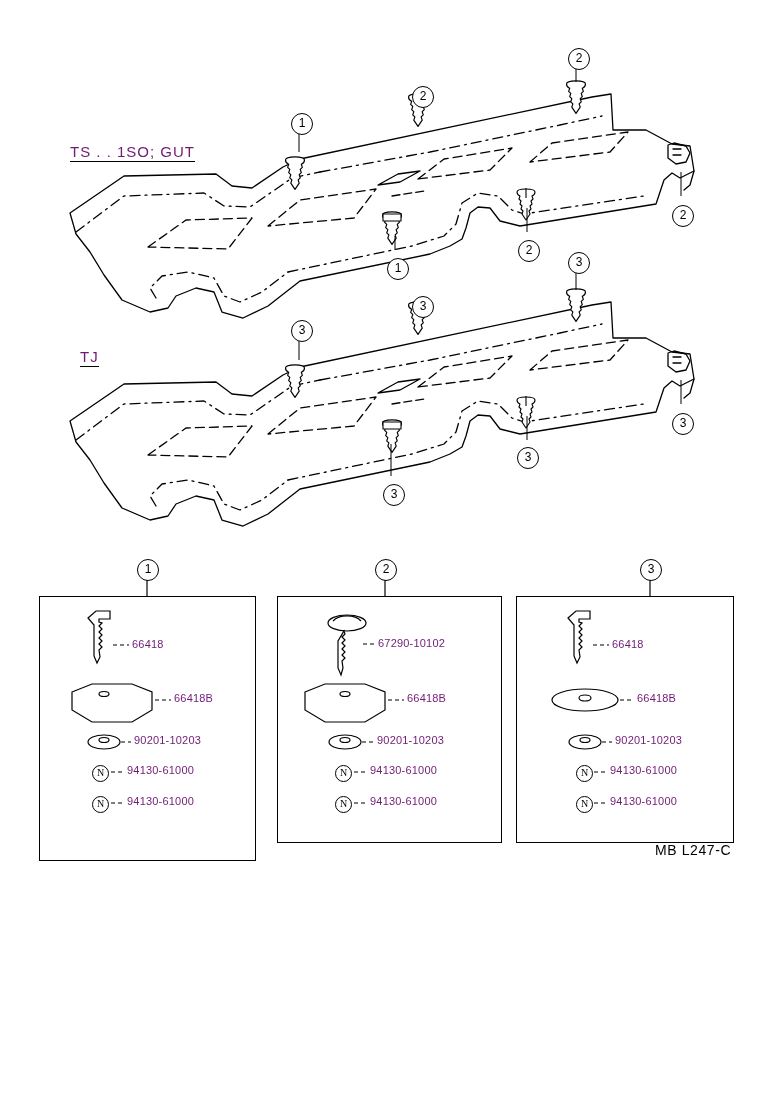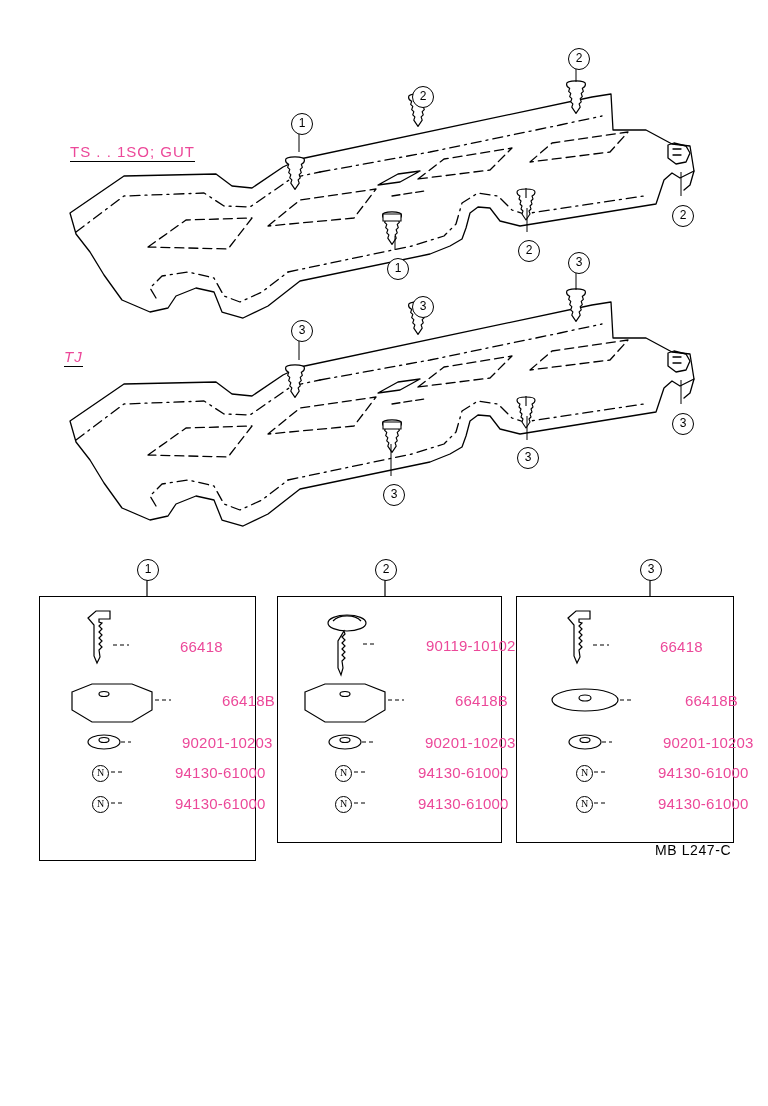--- a/index.html
+++ b/index.html
@@ -27,30 +27,29 @@
     width: 768px;
     height: 1106px;
     pointer-events: none;
   }
   .txt {
     position: absolute;
     font-family: "Liberation Sans", sans-serif;
     font-size: 13px;
     letter-spacing: 0.3px;
     white-space: nowrap;
-    color: #ec4899;
+    color: #701a75;
   }
   .label-var {
     font-size: 15px;
     letter-spacing: 1px;
   }
   .partno {
-    font-size: 15px;
+    font-size: 11px;
     letter-spacing: 0.2px;
-    margin-left: 48px;
   }
   .callout-num {
     position: absolute;
     width: 20px;
     height: 20px;
     border: 1.4px solid #000;
     border-radius: 50%;
     font-size: 12px;
     line-height: 18px;
     text-align: center;
@@ -331,21 +330,21 @@
 
       <ellipse cx="585" cy="742" rx="16" ry="7" fill="#fff"></ellipse>
       <ellipse cx="585" cy="740" rx="5" ry="2.5" fill="#fff"></ellipse>
       <path d="M602,742 L612,742" stroke-dasharray="4,3"></path>
       <path d="M594,772 L606,772" stroke-dasharray="4,3"></path>
       <path d="M594,803 L606,803" stroke-dasharray="4,3"></path>
     </g>
   </svg>
 
   <div class="txt label-var underline-lbl" style="left:70px; top:143px;">TS . . 1SO; GUT</div>
-  <div class="txt label-var underline-lbl" style="left:64px; top:348px;font-style:italic;">TJ</div>
+  <div class="txt label-var underline-lbl" style="left:80px; top:348px;">TJ</div>
 
   <div class="callout-num" style="left:291px; top:113px;">1</div>
   <div class="callout-num" style="left:412px; top:86px;">2</div>
   <div class="callout-num" style="left:568px; top:48px;">2</div>
   <div class="callout-num" style="left:387px; top:258px;">1</div>
   <div class="callout-num" style="left:518px; top:240px;">2</div>
   <div class="callout-num" style="left:672px; top:205px;">2</div>
 
   <div class="callout-num" style="left:291px; top:320px;">3</div>
   <div class="callout-num" style="left:412px; top:296px;">3</div>
@@ -359,21 +358,21 @@
   <div class="txt partno" style="left:132px; top:638px;">66418</div>
   <div class="txt partno" style="left:174px; top:692px;">66418B</div>
   <div class="txt partno" style="left:134px; top:734px;">90201-10203</div>
   <div class="ncircle" style="left:92px; top:765px;">N</div>
   <div class="txt partno" style="left:127px; top:764px;">94130-61000</div>
   <div class="ncircle" style="left:92px; top:796px;">N</div>
   <div class="txt partno" style="left:127px; top:795px;">94130-61000</div>
 
   <div class="callout-num" style="left:375px; top:559px;">2</div>
   <div class="box" style="left:277px; top:596px; width:223px; height:245px;"></div>
-  <div class="txt partno" style="left:378px; top:637px;">90119-10102</div>
+  <div class="txt partno" style="left:378px; top:637px;">67290-10102</div>
   <div class="txt partno" style="left:407px; top:692px;">66418B</div>
   <div class="txt partno" style="left:377px; top:734px;">90201-10203</div>
   <div class="ncircle" style="left:335px; top:765px;">N</div>
   <div class="txt partno" style="left:370px; top:764px;">94130-61000</div>
   <div class="ncircle" style="left:335px; top:796px;">N</div>
   <div class="txt partno" style="left:370px; top:795px;">94130-61000</div>
 
   <div class="callout-num" style="left:640px; top:559px;">3</div>
   <div class="box" style="left:516px; top:596px; width:216px; height:245px;"></div>
   <div class="txt partno" style="left:612px; top:638px;">66418</div>

